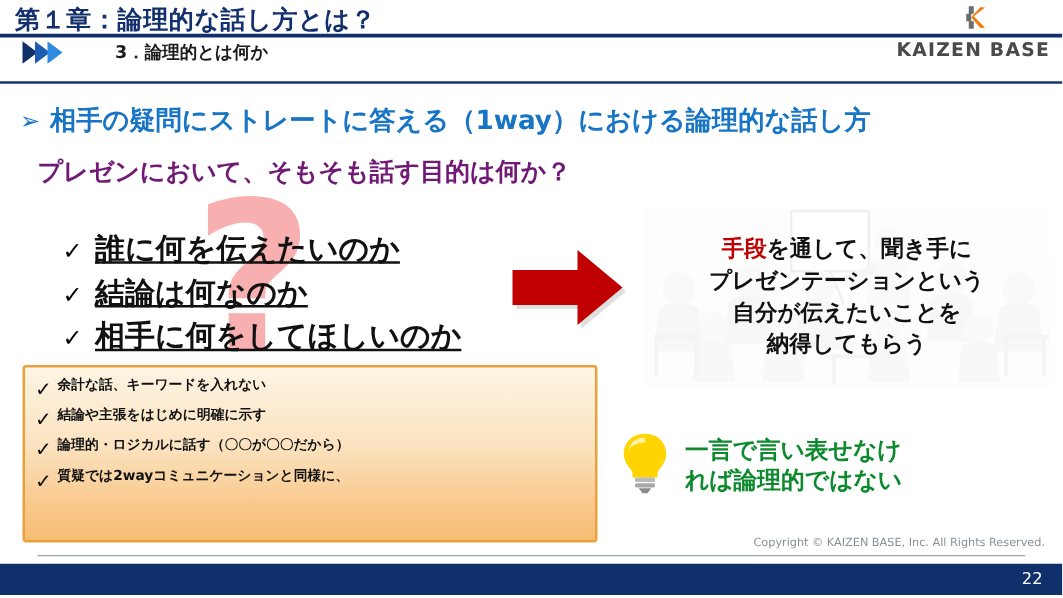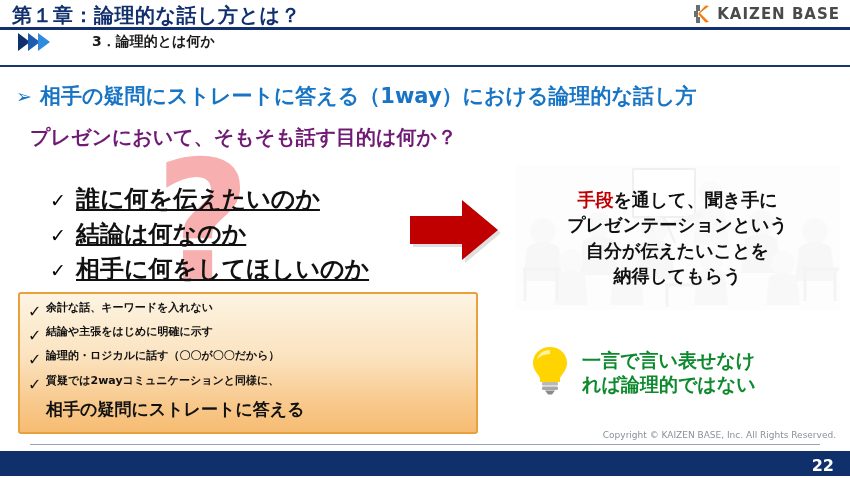--- a/index.html
+++ b/index.html
@@ -22,21 +22,21 @@
   }
   .section-row{position:absolute;left:18px;top:33px;display:flex;align-items:center;gap:30px;}
   .chevrons{display:flex;align-items:center;gap:0px;margin-right:12px;}
   .chev{width:0;height:0;border-top:9px solid transparent;border-bottom:9px solid transparent;}
   .chev.c1{border-left:12px solid #10306B;}
   .chev.c2{border-left:12px solid #1D5CB0;margin-left:-2px;}
   .chev.c3{border-left:12px solid #2E8BE0;margin-left:-2px;}
   .section-label{font-size:14px;font-weight:bold;color:#1a1a1a;white-space:nowrap;}
   .section-rule{position:absolute;left:0;top:65px;width:850px;height:2px;background:#17376F;}
 
-  .logo{position:absolute;right:10px;top:3px;display:flex;align-items:center;gap:6px;}
+  .logo{position:absolute;right:10px;top:3px;display:flex;align-items:center;gap:6px;flex-direction:column;}
   .logo-mark{position:relative;width:22px;height:22px;}
   .logo-text{font-size:15px;font-weight:bold;color:#4a4a4a;letter-spacing:1px;}
 
   
   .lead{
     position:absolute;left:16px;top:82px;
     font-size:21px;font-weight:bold;color:#1874C4;white-space:nowrap;
   }
   .lead .arrow-bullet{color:#1874C4;font-size:19px;margin-right:8px;}
   .subhead{
@@ -78,33 +78,33 @@
     background:linear-gradient(to bottom,#FDF4E3 0%,#FBE3C0 45%,#F8C88B 80%,#F6BC72 100%);
     box-sizing:border-box;z-index:2;
   }
   .obox-list{position:absolute;left:8px;top:6px;right:6px;}
   .obox-item{display:flex;align-items:flex-start;margin-bottom:1px;}
   .obox-ck{font-size:16px;color:#111;width:18px;flex:0 0 18px;line-height:1.45;}
   .obox-text{font-size:11px;font-weight:bold;color:#111;line-height:1.45;white-space:nowrap;}
   .obox-cont{font-size:17px;font-weight:bold;color:#111;line-height:1.45;margin-left:18px;white-space:nowrap;}
 
   
-  .bulb-block{position:absolute;left:530px;top:344px;display:flex;align-items:center;gap:12px;z-index:2;}
+  .bulb-block{position:absolute;left:496px;top:344px;display:flex;align-items:center;gap:12px;z-index:2;}
   .green-text div{font-size:19px;font-weight:bold;color:#0E8A2E;white-space:nowrap;line-height:1.28;}
 
   
   .footer-rule{position:absolute;left:30px;top:444px;width:790px;height:1px;background:#9aa3b0;}
   .copyright{
     position:absolute;right:14px;top:430px;
     font-size:9px;color:#8a8f99;white-space:nowrap;
   }
   .footer-bar{position:absolute;left:0;top:451px;width:850px;height:27px;background:#10306B;}
   .page-no{
     position:absolute;right:16px;top:456px;
-    font-size:16px;font-weight:bold;color:#ffffff;
+    font-size:13px;font-weight:normal;color:#ffffff;
   }
 </style>
 </head>
 <body>
 
 <div class="slide">
 
   <div class="chapter-title">第１章：論理的な話し方とは？</div>
   <div class="title-rule"></div>
 
@@ -226,21 +226,20 @@
         <span class="obox-text">結論や主張をはじめに明確に示す</span>
       </div>
       <div class="obox-item">
         <span class="obox-ck">✓</span>
         <span class="obox-text">論理的・ロジカルに話す（〇〇が〇〇だから）</span>
       </div>
       <div class="obox-item">
         <span class="obox-ck">✓</span>
         <span class="obox-text">質疑では2wayコミュニケーションと同様に、</span>
       </div>
-      <div class="obox-cont">相手の疑問にストレートに答える</div>
     </div>
   </div>
 
   <div class="bulb-block">
     <span>
       <svg width="40" height="52" viewBox="0 0 40 52">
         <path d="M20 3 C10 3 3 10 3 19 c0 7 5 11 7 15 l0 4 h20 l0 -4 c2 -4 7 -8 7 -15 C37 10 30 3 20 3 Z" fill="#FFD400"></path>
         <path d="M20 6 C13 6 8 10 7 16 c1 -2 5 -6 13 -6 Z" fill="#FFF2A8"></path>
         <rect x="12" y="38" width="16" height="3.5" rx="1.2" fill="#b9b9b9"></rect>
         <rect x="12" y="42.5" width="16" height="3.5" rx="1.2" fill="#a8a8a8"></rect>

